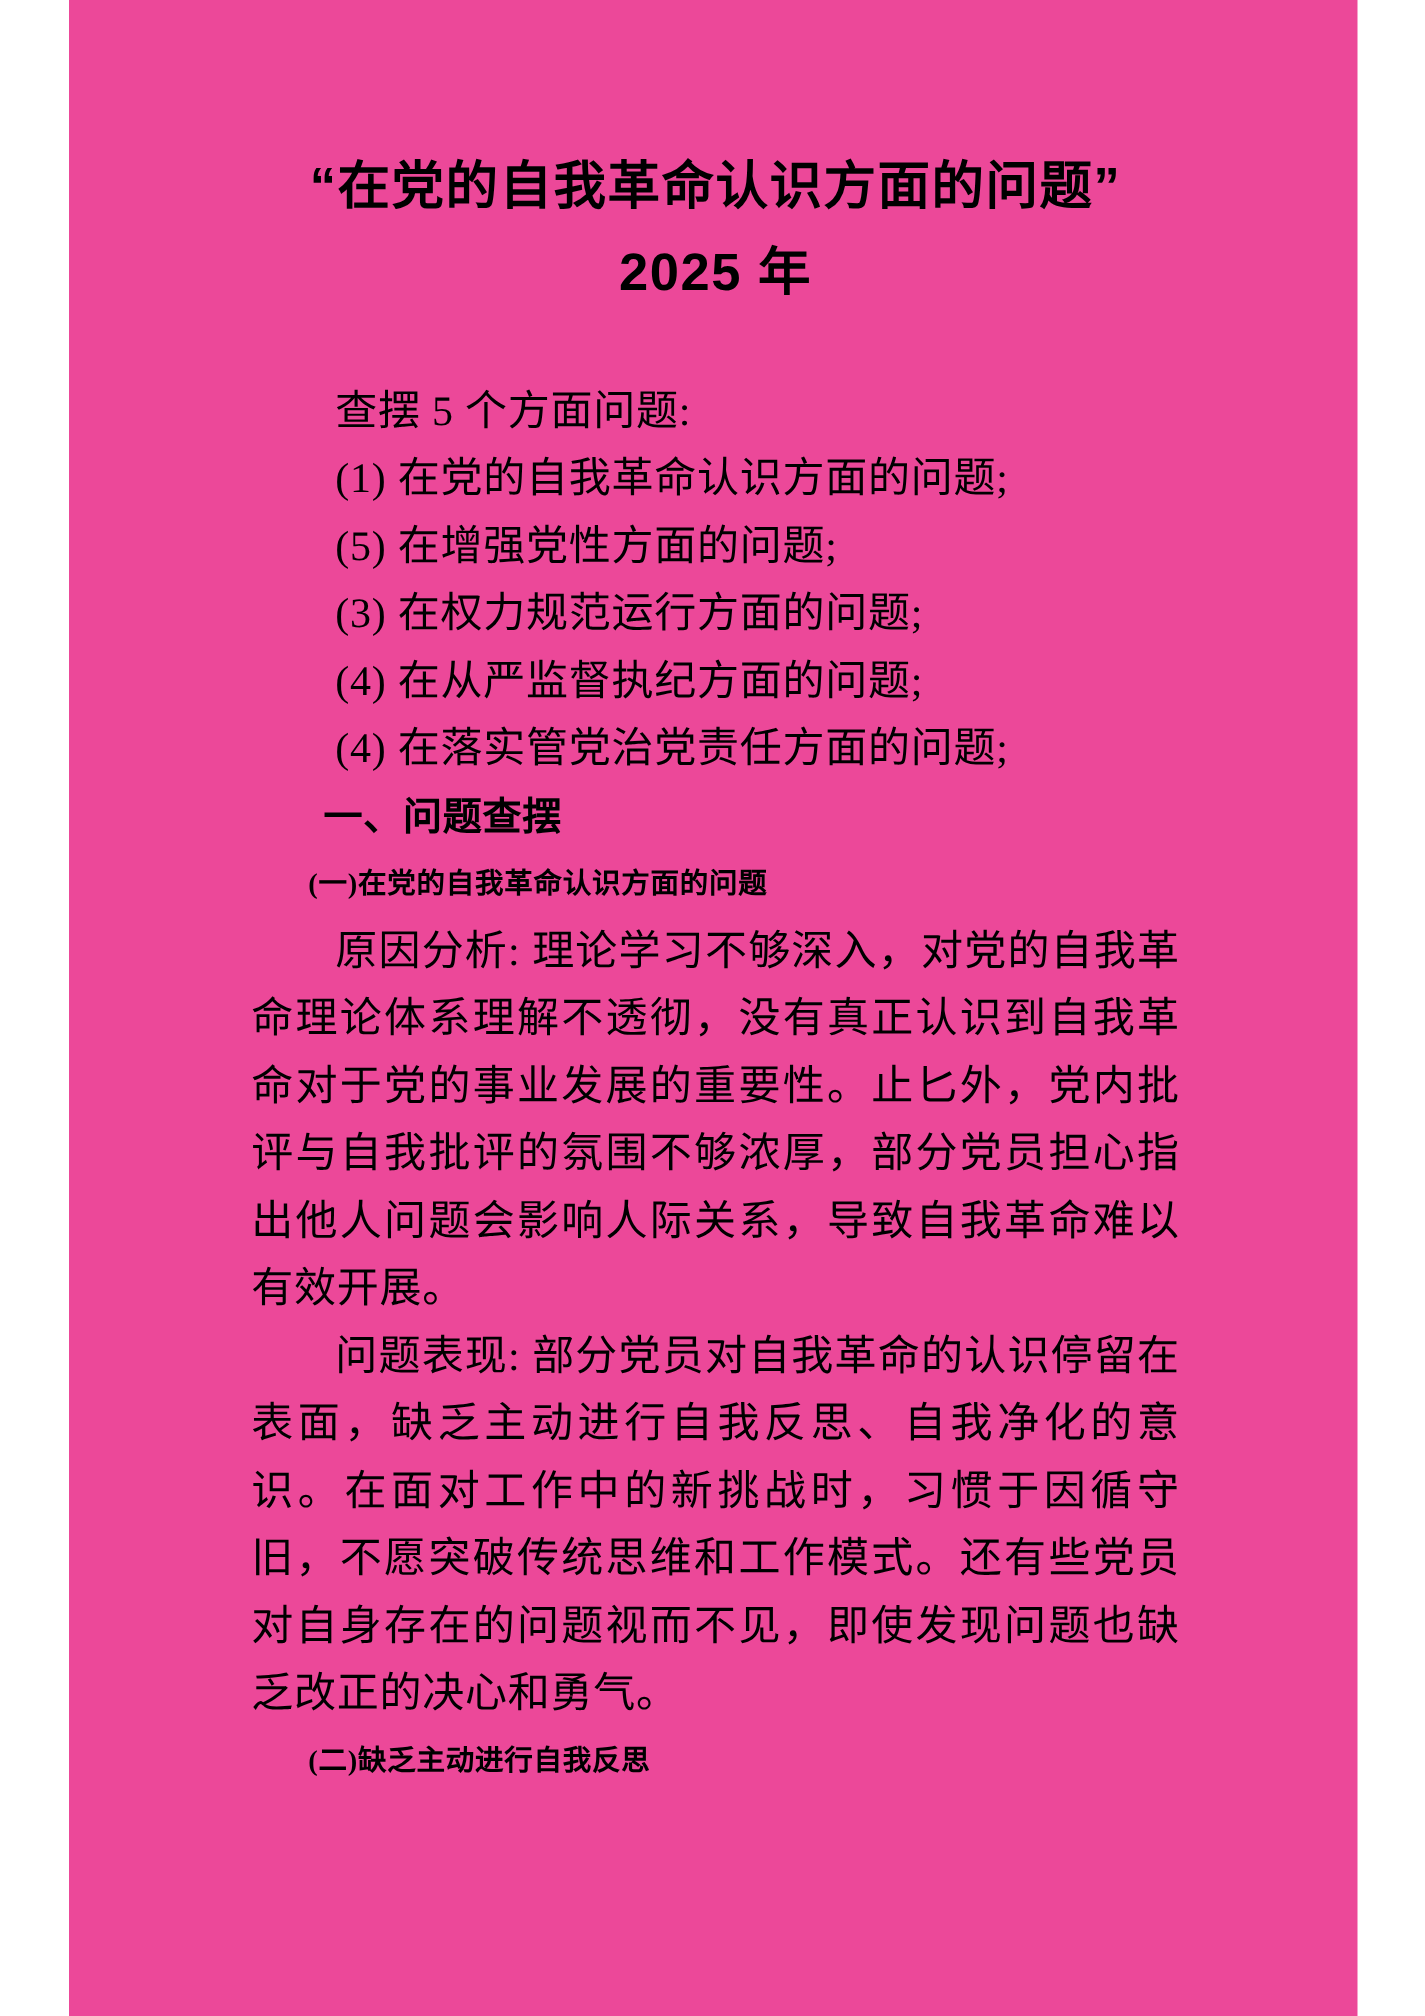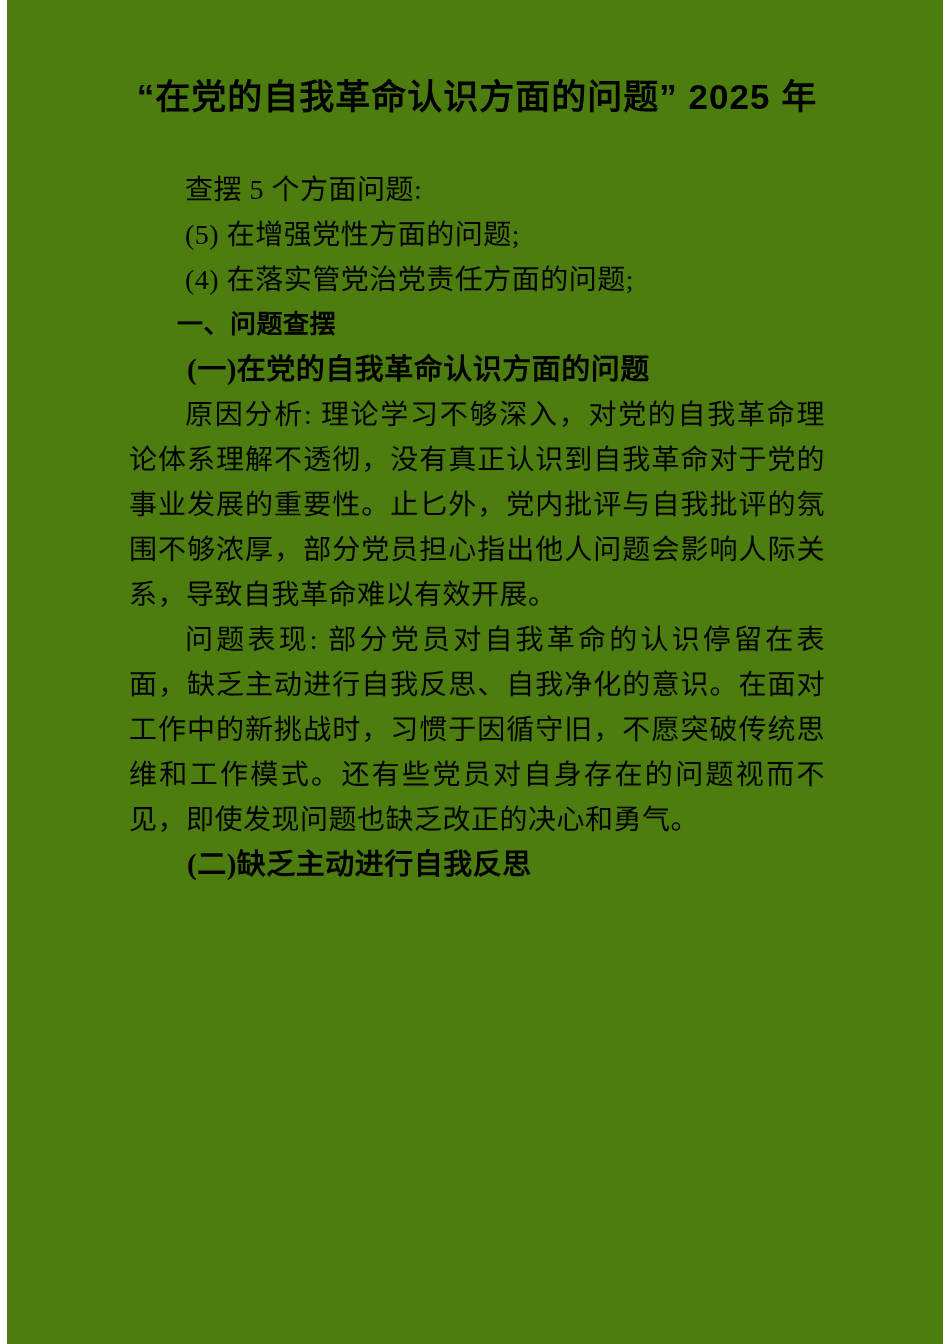--- a/index.html
+++ b/index.html
@@ -2,27 +2,27 @@
 <html lang="zh-CN"><head>
 <meta charset="utf-8">
 <style>
   html, body {
     margin: 0;
     padding: 0;
     background: #ffffff;
   }
   .page {
     position: relative;
-    width: 936px;
+    width: 859px;
     height: 1344px;
     margin: 0 auto;
-    background: #4d7c0f;
+    background: #ec4899;
     color: #000000;
     box-sizing: border-box;
-    padding: 68px 118px 0 122px;
+    padding: 96px 118px 0 122px;
     overflow: hidden;
     font-family: "Liberation Serif", "DejaVu Serif", serif;
   }
   .doc-title {
     margin: 0 0 42px 0;
     text-align: center;
     font-family: "Liberation Sans", "DejaVu Sans", sans-serif;
     font-weight: bold;
     font-size: 35px;
     line-height: 57px;
@@ -47,42 +47,45 @@
     font-family: "Liberation Sans", "DejaVu Sans", sans-serif;
     font-weight: bold;
     font-size: 26px;
     line-height: 45px;
     text-indent: 1.85em;
     letter-spacing: 0.5px;
   }
   .sub-heading {
     margin: 0;
     font-weight: 600;
-    font-size: 29px;
+    font-size: 19px;
     line-height: 45px;
     text-indent: 2em;
     letter-spacing: 0.5px;
     font-family: Liberation Serif, serif;
   }
 </style>
 </head>
 <body>
 
 <div class="page">
 
   <h1 class="doc-title">
     <span class="title-line">“在党的自我革命认识方面的问题” 2025 年</span>
   </h1>
 
   <p class="body-para">查摆 5 个方面问题:</p>
 
+  <p class="body-para">(1) 在党的自我革命认识方面的问题;</p>
 
   <p class="body-para">(5) 在增强党性方面的问题;</p>
 
+  <p class="body-para">(3) 在权力规范运行方面的问题;</p>
 
+  <p class="body-para">(4) 在从严监督执纪方面的问题;</p>
 
   <p class="body-para">(4) 在落实管党治党责任方面的问题;</p>
 
   <h2 class="section-heading">一、问题查摆</h2>
 
   <h3 class="sub-heading">(一)在党的自我革命认识方面的问题</h3>
 
   <p class="body-para justified">原因分析: 理论学习不够深入，对党的自我革命理论体系理解不透彻，没有真正认识到自我革命对于党的事业发展的重要性。止匕外，党内批评与自我批评的氛围不够浓厚，部分党员担心指出他人问题会影响人际关系，导致自我革命难以有效开展。</p>
 
   <p class="body-para justified">问题表现: 部分党员对自我革命的认识停留在表面，缺乏主动进行自我反思、自我净化的意识。在面对工作中的新挑战时，习惯于因循守旧，不愿突破传统思维和工作模式。还有些党员对自身存在的问题视而不见，即使发现问题也缺乏改正的决心和勇气。</p>

